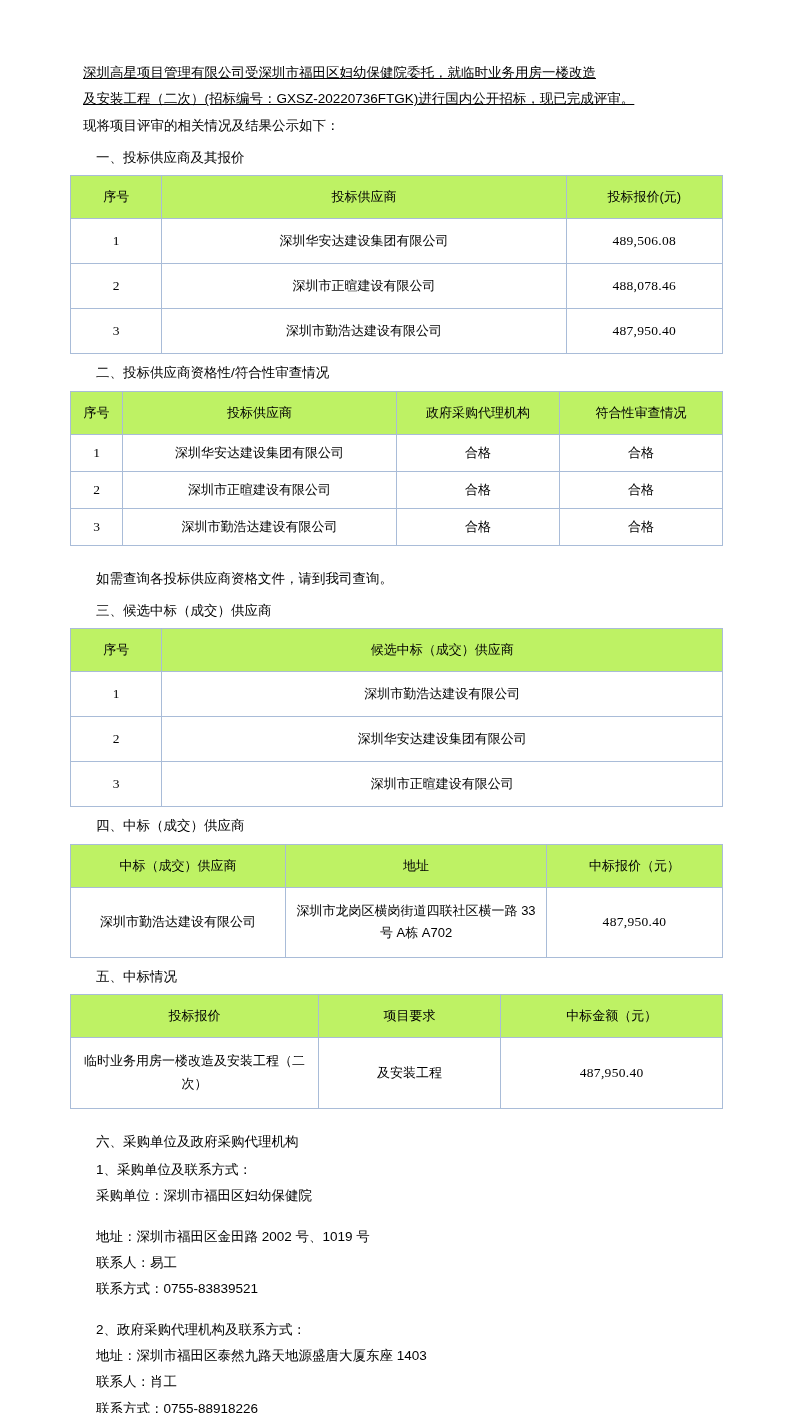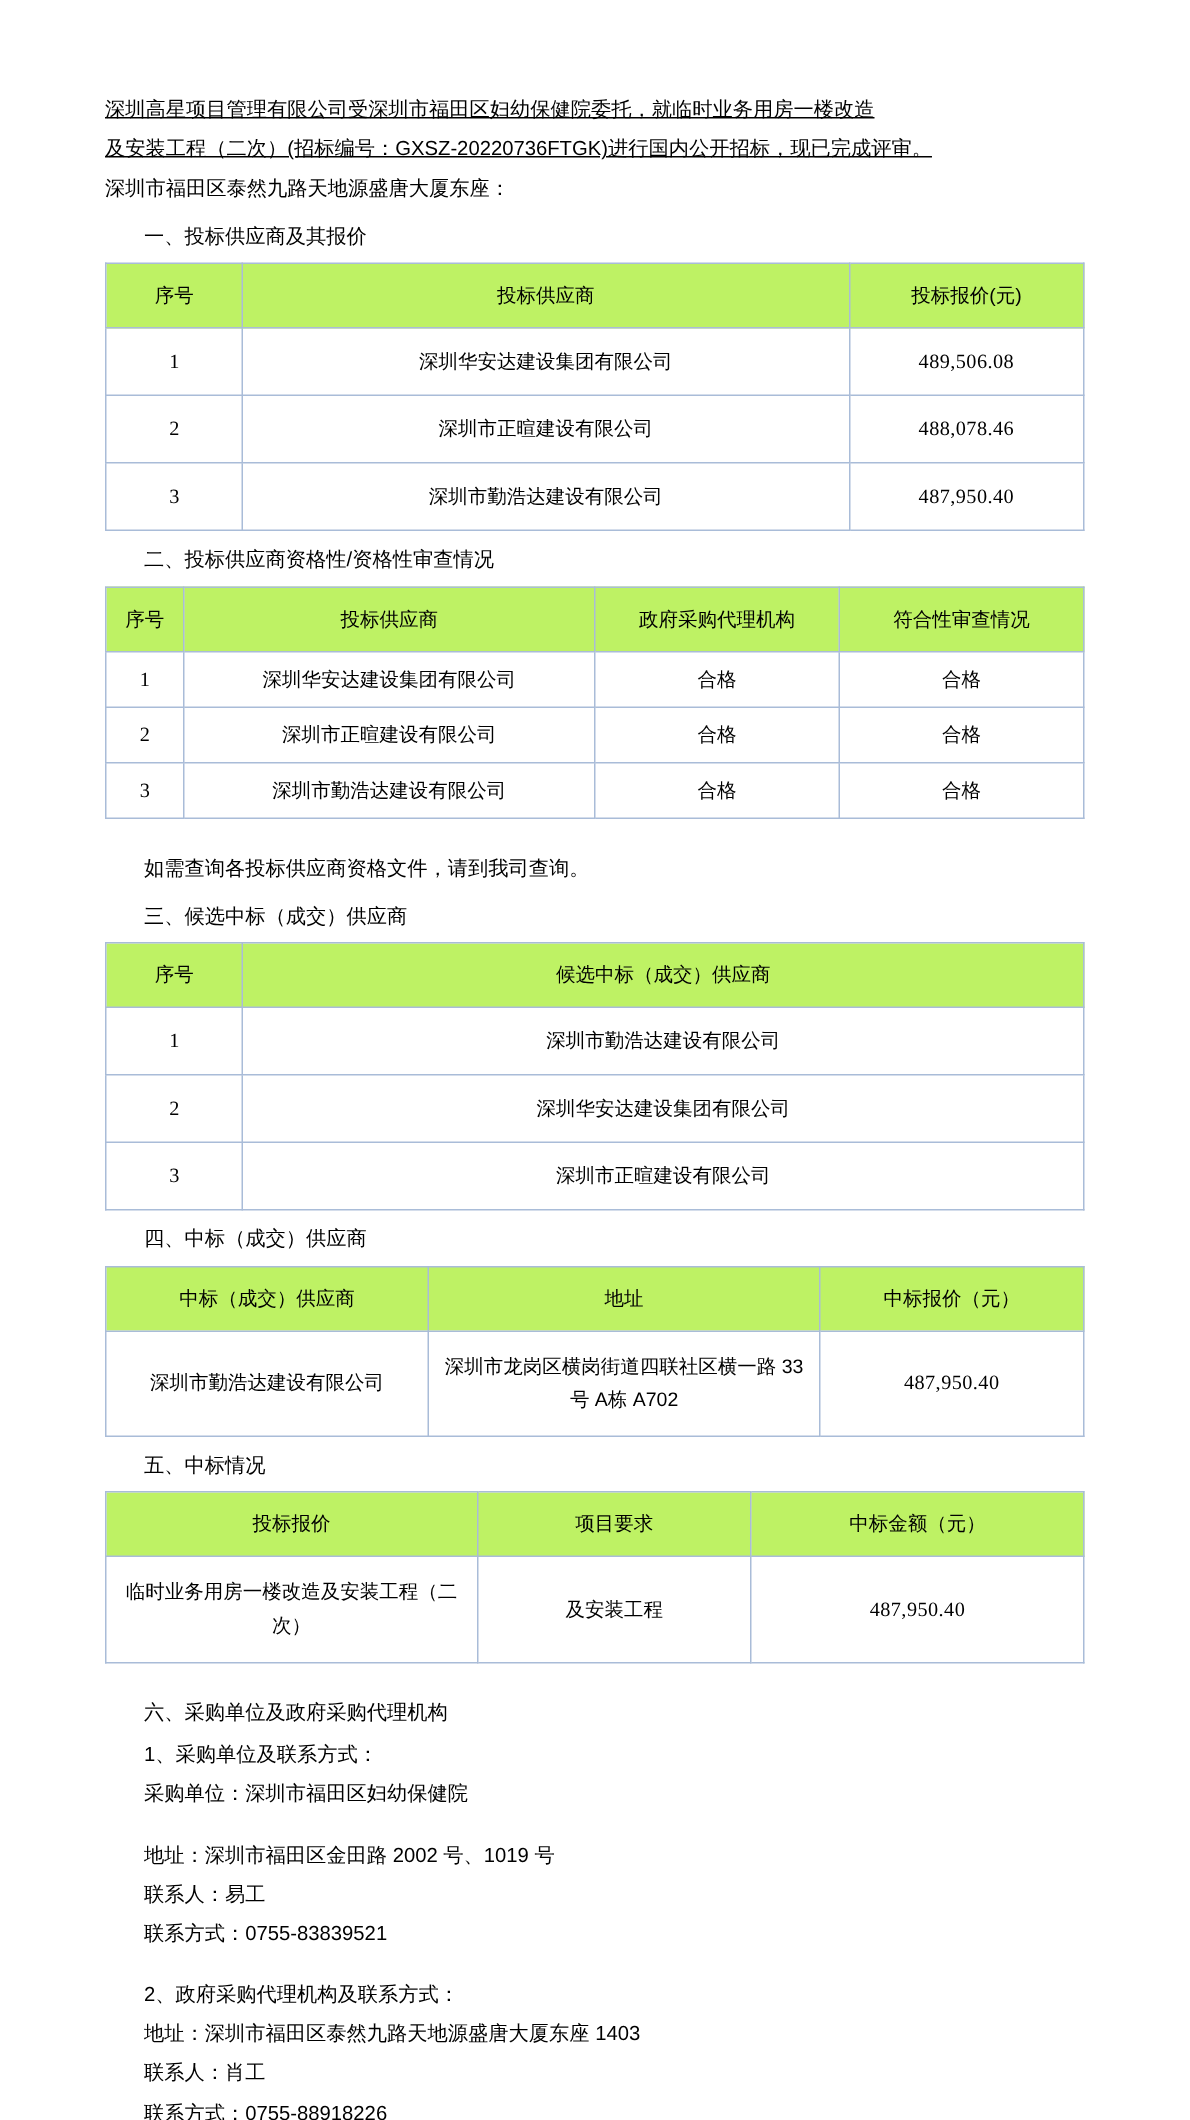--- a/index.html
+++ b/index.html
@@ -18,21 +18,21 @@
     width: 793px;
     min-height: 1413px;
     box-sizing: border-box;
     padding: 60px 70px 40px 70px;
     position: relative;
   }
   .intro {
     font-size: 13.5px;
     line-height: 1.95;
     text-align: justify;
-    margin: 0 0 4px 0;
+    margin: 0 0 4px 13px;
   }
   .intro .u {
     text-decoration: underline;
   }
   .section-title {
     font-size: 13.5px;
     line-height: 1.95;
     margin: 6px 0 4px 26px;
   }
   .note-line {
@@ -100,21 +100,21 @@
   }
 </style>
 </head>
 <body>
 
 <div class="page">
 
   <p class="intro">
     <span class="u">深圳高星项目管理有限公司受深圳市福田区妇幼保健院委托，就临时业务用房一楼改造</span><br>
     <span class="u">及安装工程（二次）(招标编号：GXSZ-20220736FTGK)进行国内公开招标，现已完成评审。</span><br>
-    <span>深圳市福田区泰然九路天地源盛唐大厦东座：</span>
+    <span>现将项目评审的相关情况及结果公示如下：</span>
   </p>
 
   <div class="section-title">一、投标供应商及其报价</div>
 
   <table class="t1">
     <colgroup>
         <col class="c1">
         <col class="c2">
         <col class="c3">
       </colgroup>
@@ -137,21 +137,21 @@
         <td class="money">488,078.46</td>
       </tr>
       <tr>
         <td class="num-col">3</td>
         <td>深圳市勤浩达建设有限公司</td>
         <td class="money">487,950.40</td>
       </tr>
     </tbody>
   </table>
 
-  <div class="section-title">二、投标供应商资格性/资格性审查情况</div>
+  <div class="section-title">二、投标供应商资格性/符合性审查情况</div>
 
   <table class="t2">
     <colgroup>
         <col class="c1">
         <col class="c2">
         <col class="c3">
         <col class="c4">
       </colgroup>
     <thead>
       <tr>

